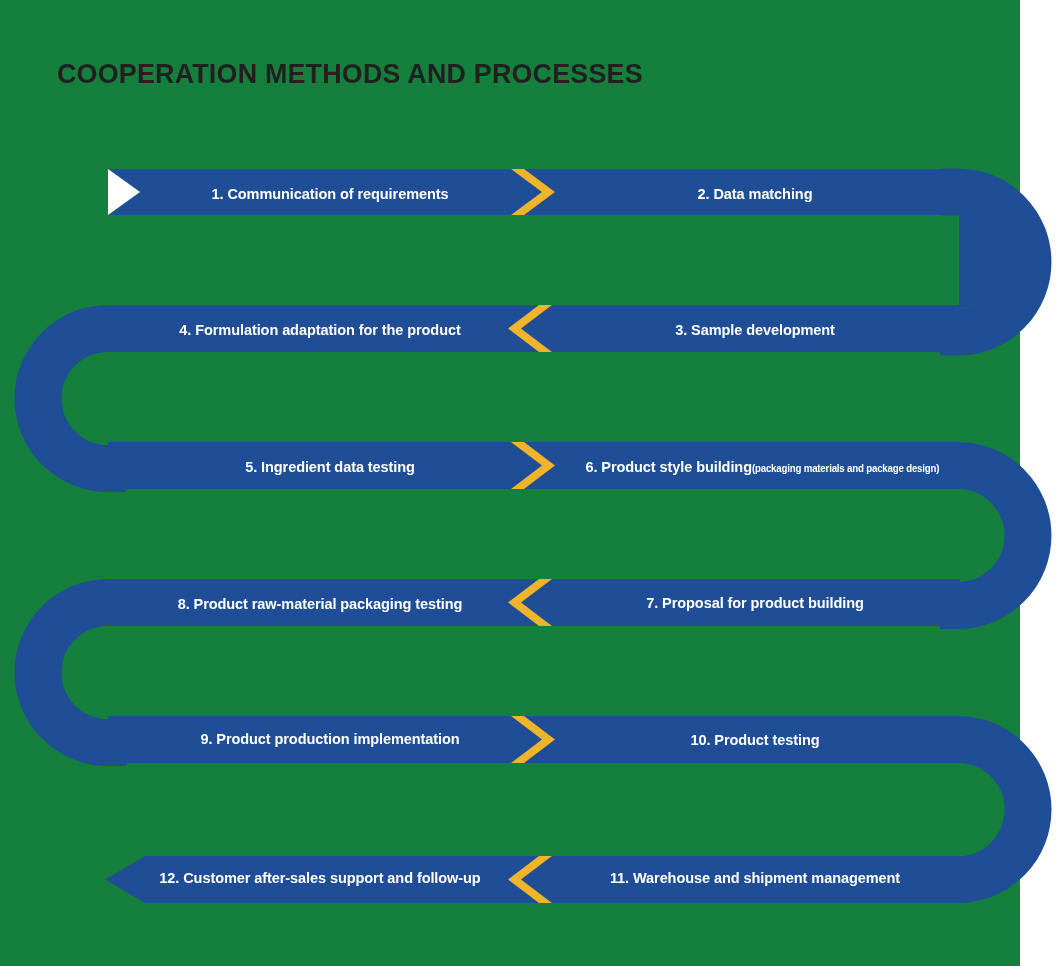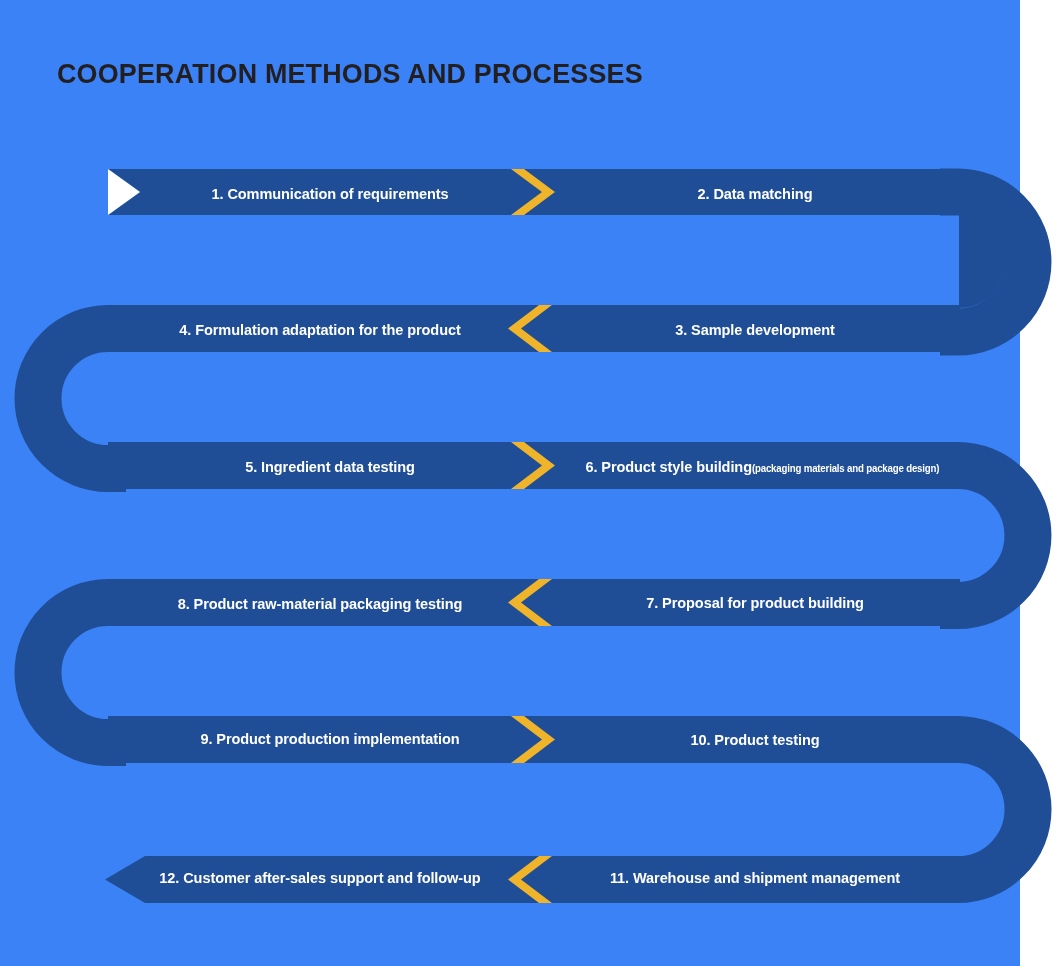--- a/index.html
+++ b/index.html
@@ -12,21 +12,21 @@
     width: 1060px;
     height: 966px;
     font-family: "Liberation Sans", sans-serif;
     overflow: hidden;
     position: relative;
   }
   #page {
     position: relative;
     width: 1020px;
     height: 966px;
-    background: #3b82f6;
+    background: #15803d;
   }
   #page-title {
     position: absolute;
     left: 57px;
     top: 58px;
     font-size: 28px;
     font-weight: bold;
     letter-spacing: 0.2px;
     color: #231f20;
     font-family: "Liberation Sans", sans-serif;

